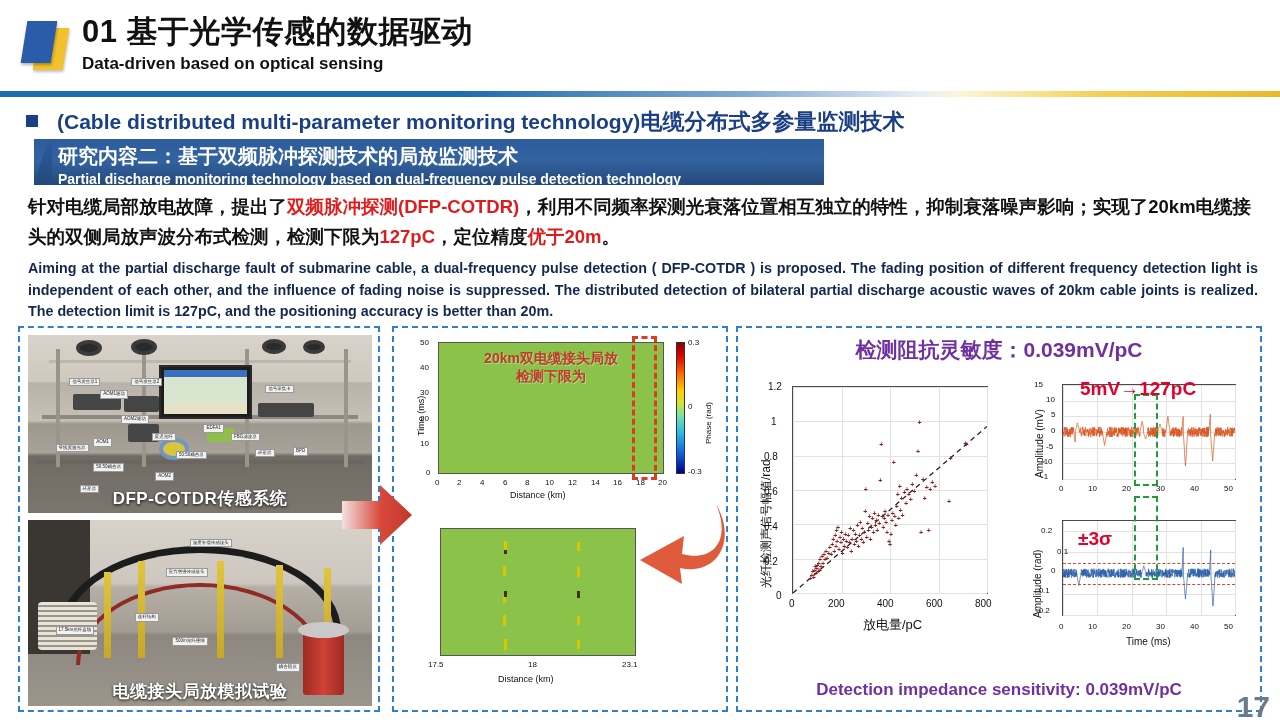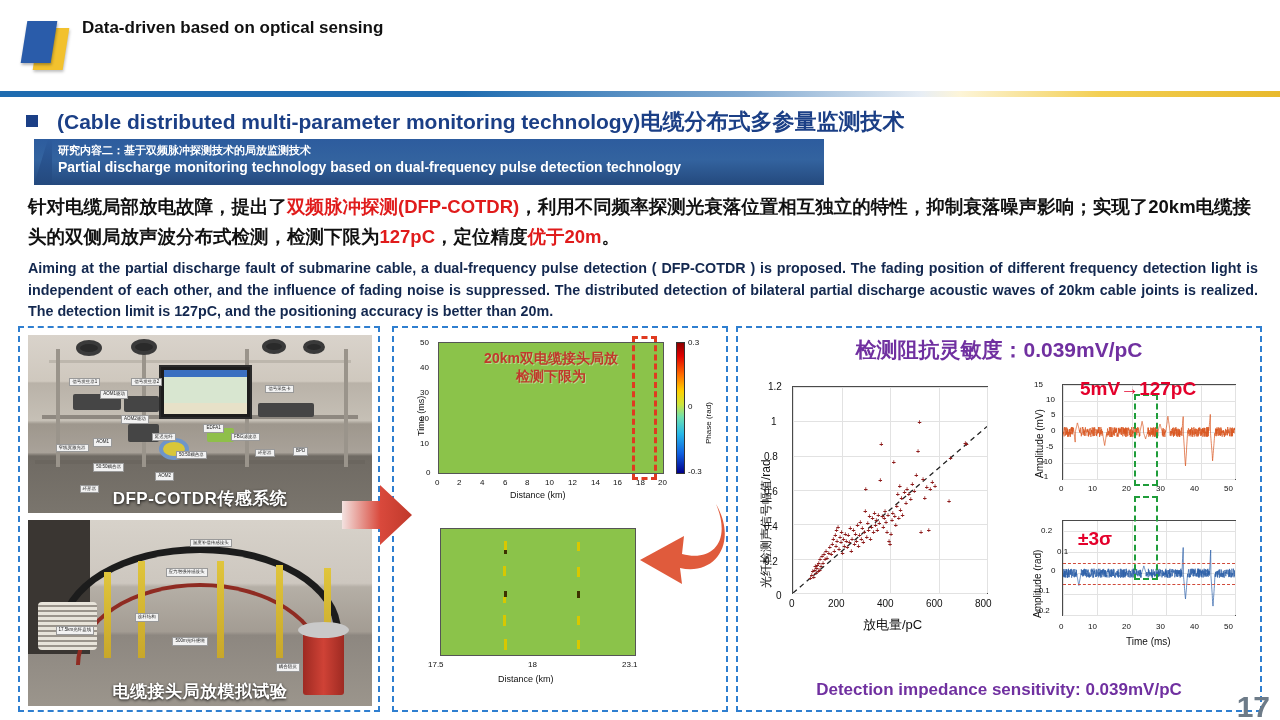--- a/index.html
+++ b/index.html
@@ -57,21 +57,21 @@
     background: linear-gradient(to bottom, #2d5c9e 0%, #33639f 45%, #24497d 100%);
     clip-path: polygon(14px 0, 100% 0, 100% 100%, 0 100%, 0 0);
     box-shadow: 0 2px 3px rgba(0,0,0,.28);
     padding: 4px 0 0 24px;
   }
   #sub-banner::before {
     content: ""; position: absolute; left: 0; top: 0; width: 18px; height: 100%;
     background: linear-gradient(to bottom, #2d5c9e, #24497d);
     clip-path: polygon(0 100%, 14px 0, 18px 0, 18px 100%);
   }
-  #banner-cn { color: #ffffff; font-size: 11px; font-weight: bold; line-height: 1.35; }
+  #banner-cn { color: #ffffff; font-size: 20px; font-weight: bold; line-height: 1.35; }
   #banner-en { color: #ffffff; font-size: 14px; font-weight: bold; line-height: 1.3; }
 
   
   #body-cn {
     position: absolute; left: 28px; top: 192px; width: 1232px;
     font-size: 18.5px; font-weight: bold; color: #111; line-height: 1.62;
   }
   #body-cn .hl { color: #e01b1b; }
 
   #body-en {
@@ -239,20 +239,21 @@
 </style>
 </head>
 <body>
 
 <div id="slide-header">
   <div id="logo-mark">
     <div class="sq-yellow"></div>
     <div class="sq-blue"></div>
   </div>
   <div id="header-text">
+    <div id="title-cn">01 基于光学传感的数据驱动</div>
     <div id="title-en">Data-driven based on optical sensing</div>
   </div>
   <div id="header-rule"></div>
 </div>
 
 <div id="section-heading">
   <span id="bullet-square"></span>
   <span id="section-en">(Cable distributed multi-parameter monitoring technology)</span>
   <span id="section-cn">电缆分布式多参量监测技术</span>
 </div>

